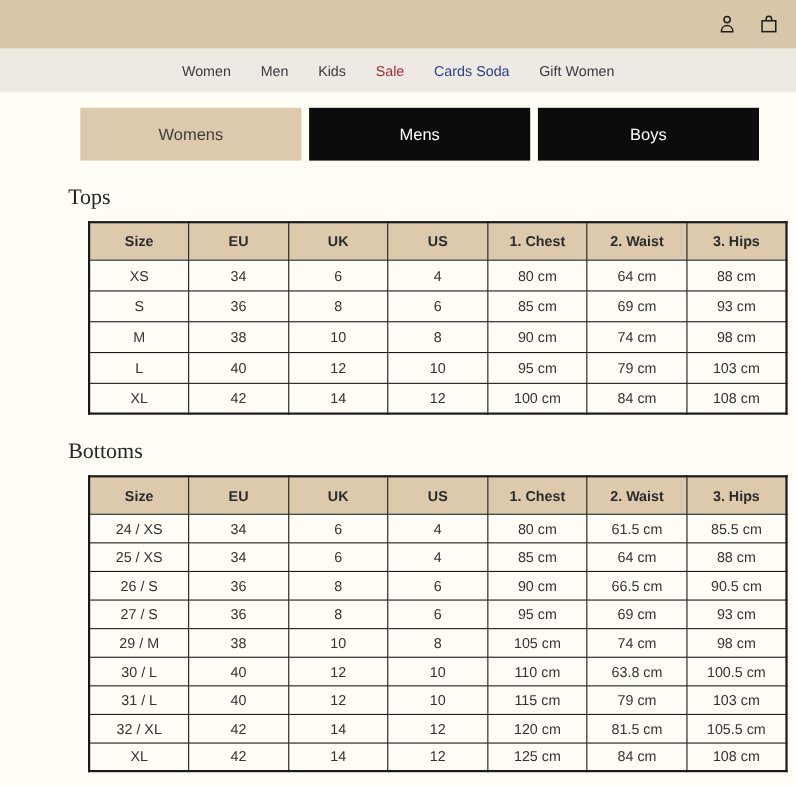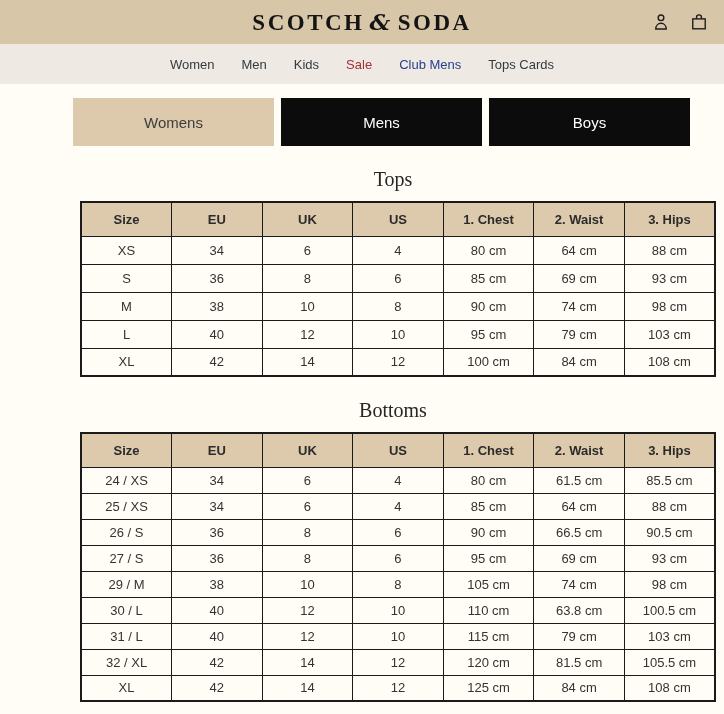--- a/index.html
+++ b/index.html
@@ -88,21 +88,20 @@
     color: #3d3d3d;
   }
 
   
   .section-title {
     font-family: "Liberation Serif", serif;
     font-weight: 400;
     font-size: 20px;
     color: #262626;
     margin: 22px 0 10px 62px;
-    text-align: center;
   }
   .section-title.first { margin-top: 22px; }
   .size-table {
     border-collapse: collapse;
     margin-left: 80px;
     width: 636px;
     table-layout: fixed;
     background: var(--page-bg, #fffdf6);
   }
   .size-table th, .size-table td {
@@ -118,23 +117,20 @@
     height: 34px;
   }
   .size-table td { color: #333333; }
   .size-table.rows-tall td { height: 28px; }
   .size-table.rows-short td { height: 26px; }
 </style>
 </head>
 <body>
 
 <header class="topbar">
-  <div class="logo">
-    <span>SCOTCH</span><span class="amp">&amp;</span><span>SODA</span>
-  </div>
   <div class="header-icons">
     <span>
       <svg width="22" height="22" viewBox="0 0 24 24" fill="none" stroke="#1d1d1d" stroke-width="1.5">
         <circle cx="12" cy="7.4" r="3.1"></circle>
         <path d="M6.3 19.6 C6.3 15.9 8.8 13.4 12 13.4 C15.2 13.4 17.7 15.9 17.7 19.6 Z"></path>
       </svg>
     </span>
     <span>
       <svg width="22" height="22" viewBox="0 0 24 24" fill="none" stroke="#1d1d1d" stroke-width="1.5">
         <rect x="5.2" y="8.6" width="13.6" height="10.8"></rect>
@@ -142,22 +138,22 @@
       </svg>
     </span>
   </div>
 </header>
 
 <nav class="mainnav" id="mainnav">
     <a class="nav-link">Women</a>
     <a class="nav-link">Men</a>
     <a class="nav-link">Kids</a>
     <a class="nav-link nav-sale">Sale</a>
-    <a class="nav-link nav-club">Club Mens</a>
-    <a class="nav-link">Tops Cards</a>
+    <a class="nav-link nav-club">Cards Soda</a>
+    <a class="nav-link">Gift Women</a>
   </nav>
 
 <main>
   <div class="tabs" id="tabs">
       <button class="tab active">Womens</button>
       <button class="tab">Mens</button>
       <button class="tab">Boys</button>
     </div>
   <div id="sections">
       <h2 class="section-title first">Tops</h2>

